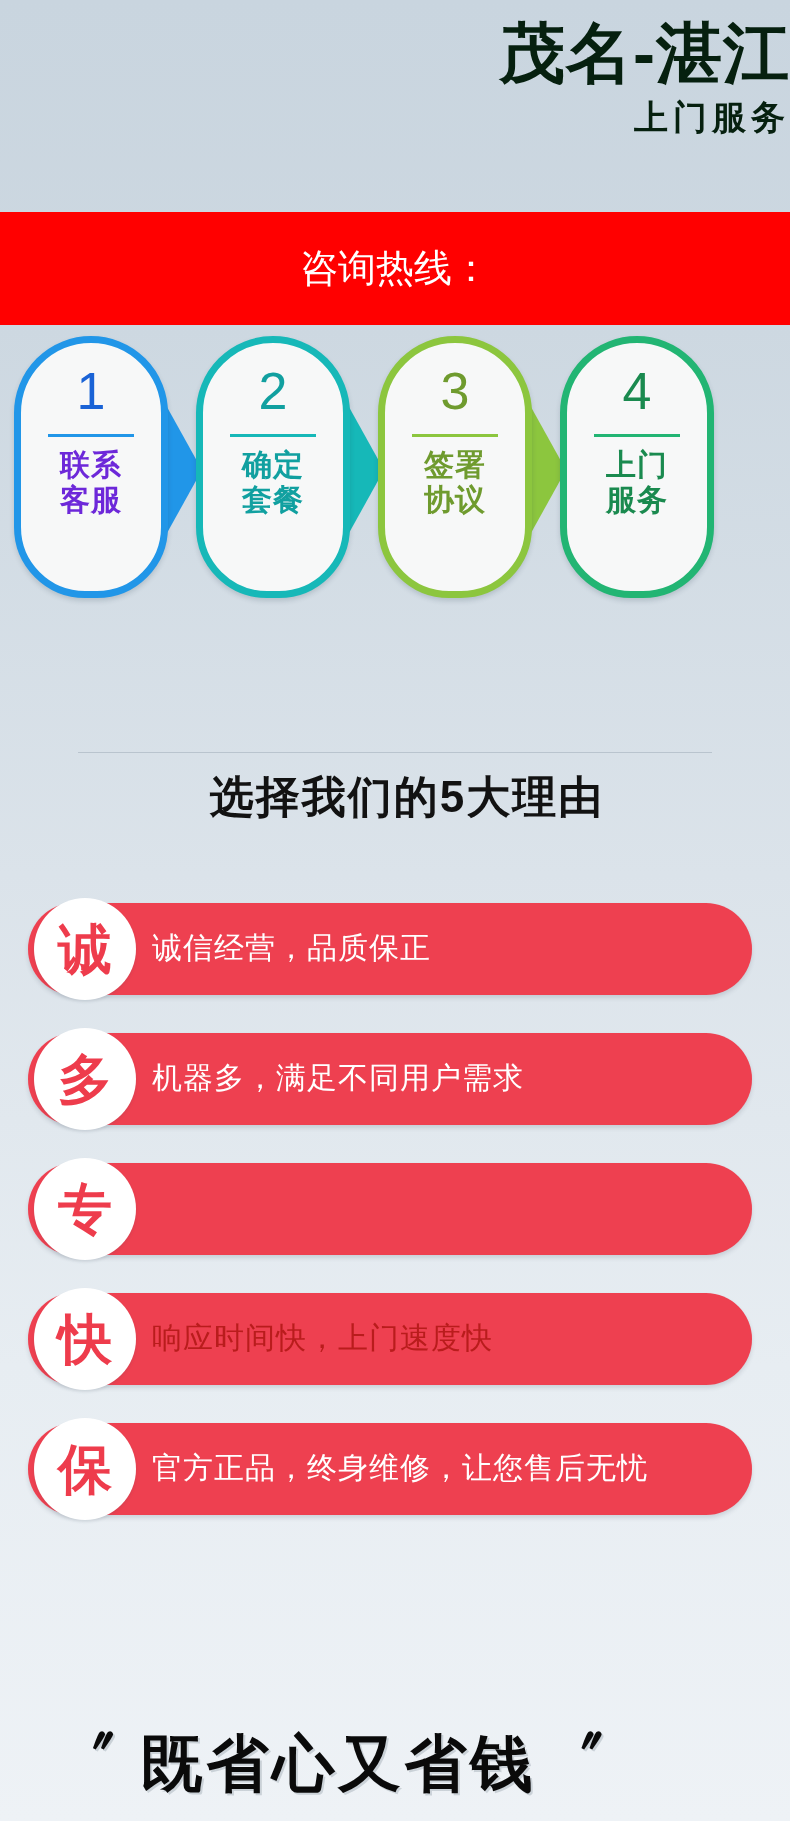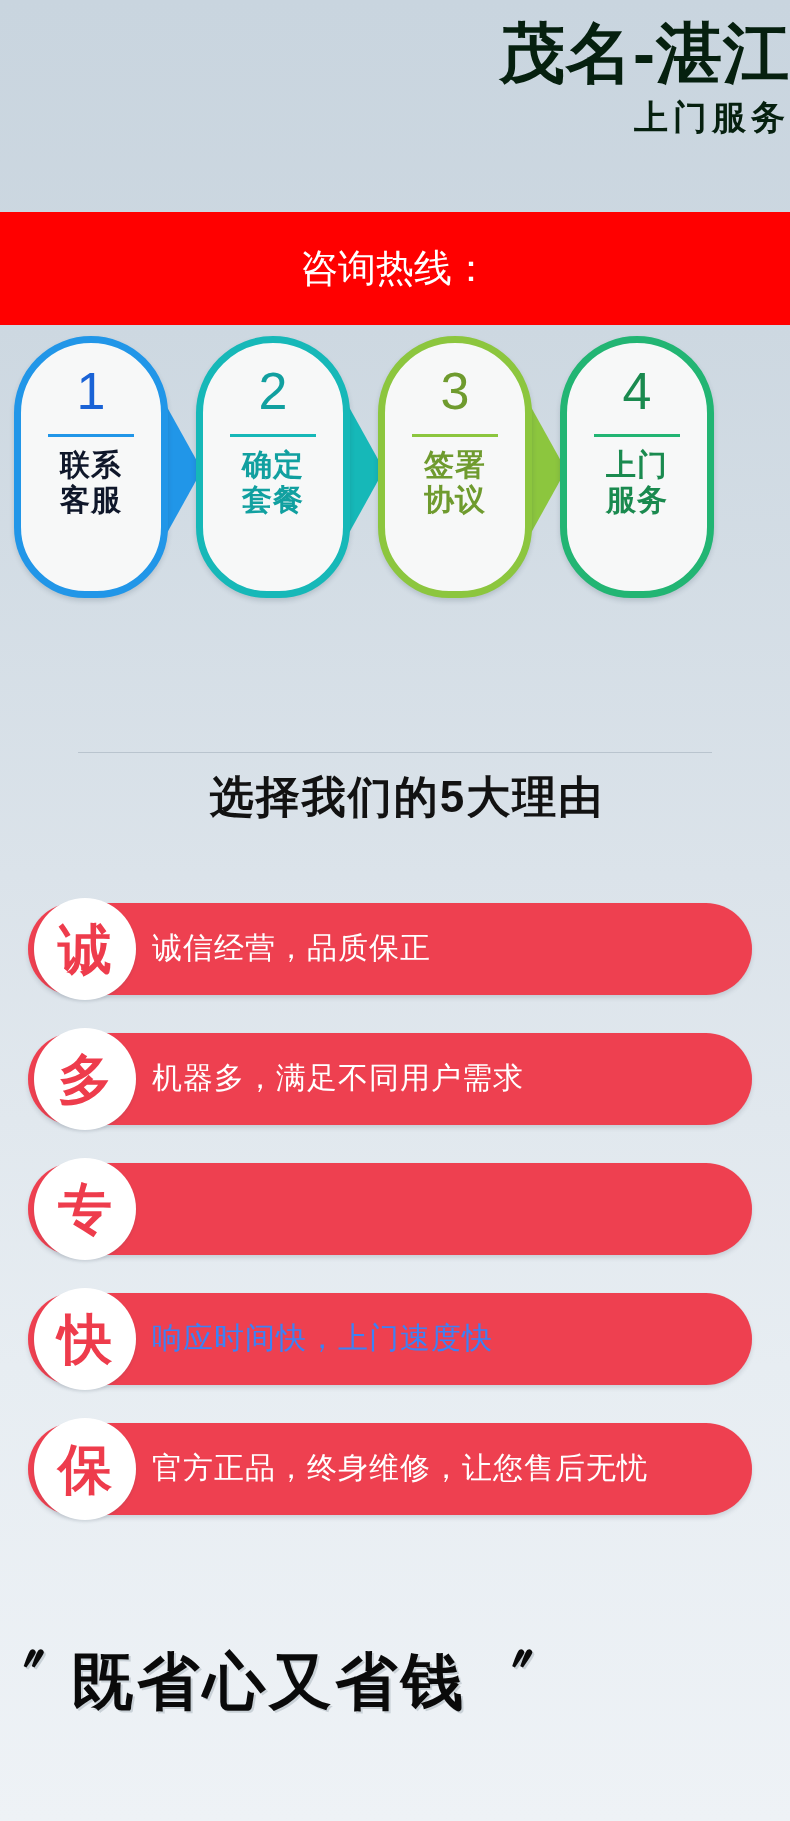--- a/index.html
+++ b/index.html
@@ -98,21 +98,21 @@
     font-size:54px;font-weight:700;color:#ee3c4c;line-height:1;
   }
   .reason .text{
     position:absolute;left:152px;top:0;height:91px;
     display:flex;align-items:center;
     color:#ffffff;font-size:30px;font-weight:400;letter-spacing:1px;
   }
 
   
   .slogan{
-    position:absolute;left:0;top:1640px;width:677px;text-align:left;
+    position:absolute;left:0;top:1722px;width:677px;text-align:center;
     font-size:62px;font-weight:700;color:#0a0a0a;letter-spacing:4px;
     text-shadow:2px 2px 0 rgba(160,170,180,.45);
   }
   .slogan .qm{font-size:46px;vertical-align:top;}
 </style>
 </head>
 <body>
 
 <div class="page">
 
@@ -126,21 +126,21 @@
   </div>
 
   <div class="steps">
 
     <div class="step s1">
       <div class="pillwrap">
         <div class="arrow" style="border-left: 40px solid rgb(33, 150, 232);"></div>
         <div class="pill" style="border-color: rgb(33, 150, 232);">
           <div class="num" style="color: rgb(26, 99, 214);">1</div>
           <div class="rule" style="background: rgb(33, 150, 232);"></div>
-          <div class="lbl" style="color: #0f172a;">
+          <div class="lbl" style="color: #6d28d9;">
             <div>联系</div>
             <div>客服</div>
           </div>
         </div>
       </div>
     </div>
 
     <div class="step s2">
       <div class="pillwrap">
         <div class="arrow" style="border-left: 40px solid rgb(22, 184, 184);"></div>
@@ -210,21 +210,21 @@
       <div class="badge" style="background: rgb(255, 255, 255);">
         <span style="color: rgb(238, 60, 76);">专</span>
       </div>
     </div>
 
     <div class="reason">
       <div class="bar" style="background: rgb(238, 64, 80);"></div>
       <div class="badge" style="background: rgb(255, 255, 255);">
         <span style="color: rgb(238, 60, 76);">快</span>
       </div>
-      <div class="text" style="color: #3b82f6;">响应时间快，上门速度快</div>
+      <div class="text" style="color: #b91c1c;">响应时间快，上门速度快</div>
     </div>
 
     <div class="reason">
       <div class="bar" style="background: rgb(238, 64, 80);"></div>
       <div class="badge" style="background: rgb(255, 255, 255);">
         <span style="color: rgb(238, 60, 76);">保</span>
       </div>
       <div class="text" style="color: rgb(255, 255, 255);">官方正品，终身维修，让您售后无忧</div>
     </div>
 

